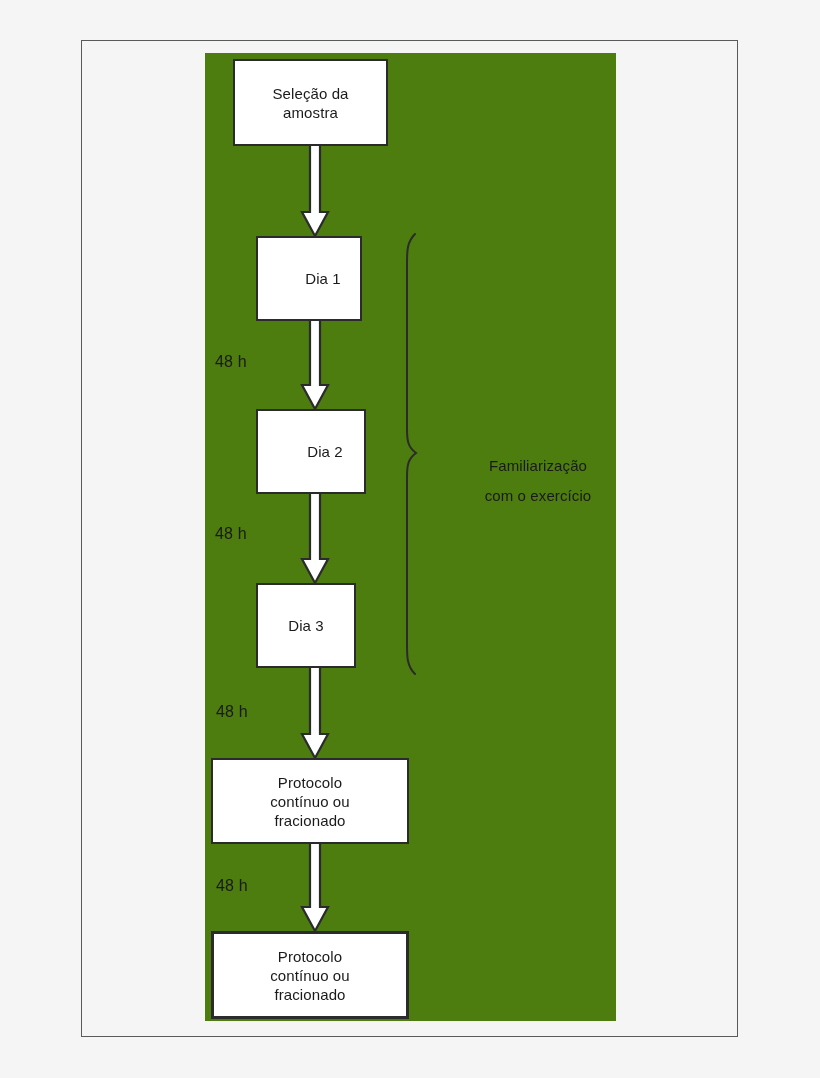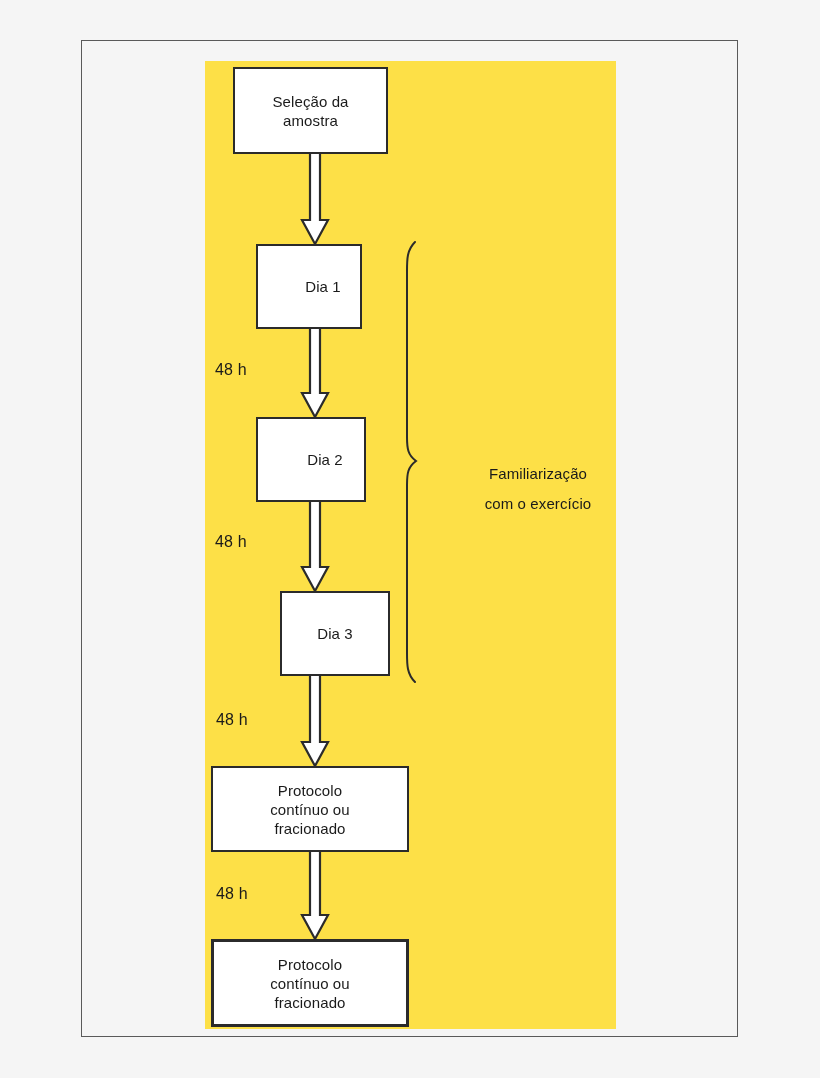--- a/index.html
+++ b/index.html
@@ -27,24 +27,24 @@
     width: 657px;
     height: 997px;
     border: 1px solid #5a5a5a;
     background: #f5f5f5;
     box-sizing: border-box;
   }
   
   #diagram-canvas {
     position: absolute;
     left: 123px;   
-    top: 20px;     
+    top: 12px;     
     width: 411px;  
     height: 968px; 
-    background: #fde047;
+    background: #4d7c0f;
   }
   .node-box {
     position: absolute;
     box-sizing: border-box;
     background: #ffffff;
     border: 2px solid #2b2b2b;
     display: flex;
     align-items: center;
     justify-content: center;
     text-align: center;
@@ -117,21 +117,21 @@
       </div>
 
       <div class="node-box" style="left:51px; top:183px; width:106px; height:85px;padding-left:28px;">
         <span>Dia 1</span>
       </div>
 
       <div class="node-box" style="left:51px; top:356px; width:110px; height:85px;padding-left:28px;">
         <span>Dia 2</span>
       </div>
 
-      <div class="node-box" style="left:51px; top:530px; width:110px; height:85px;margin-left:24px;">
+      <div class="node-box" style="left:51px; top:530px; width:100px; height:85px;">
         <span>Dia 3</span>
       </div>
 
       <div class="node-box" style="left:6px; top:705px; width:198px; height:86px;">
         <span>Protocolo
 contínuo ou
 fracionado</span>
       </div>
 
       <div class="node-box thick" style="left:6px; top:878px; width:198px; height:88px;">

